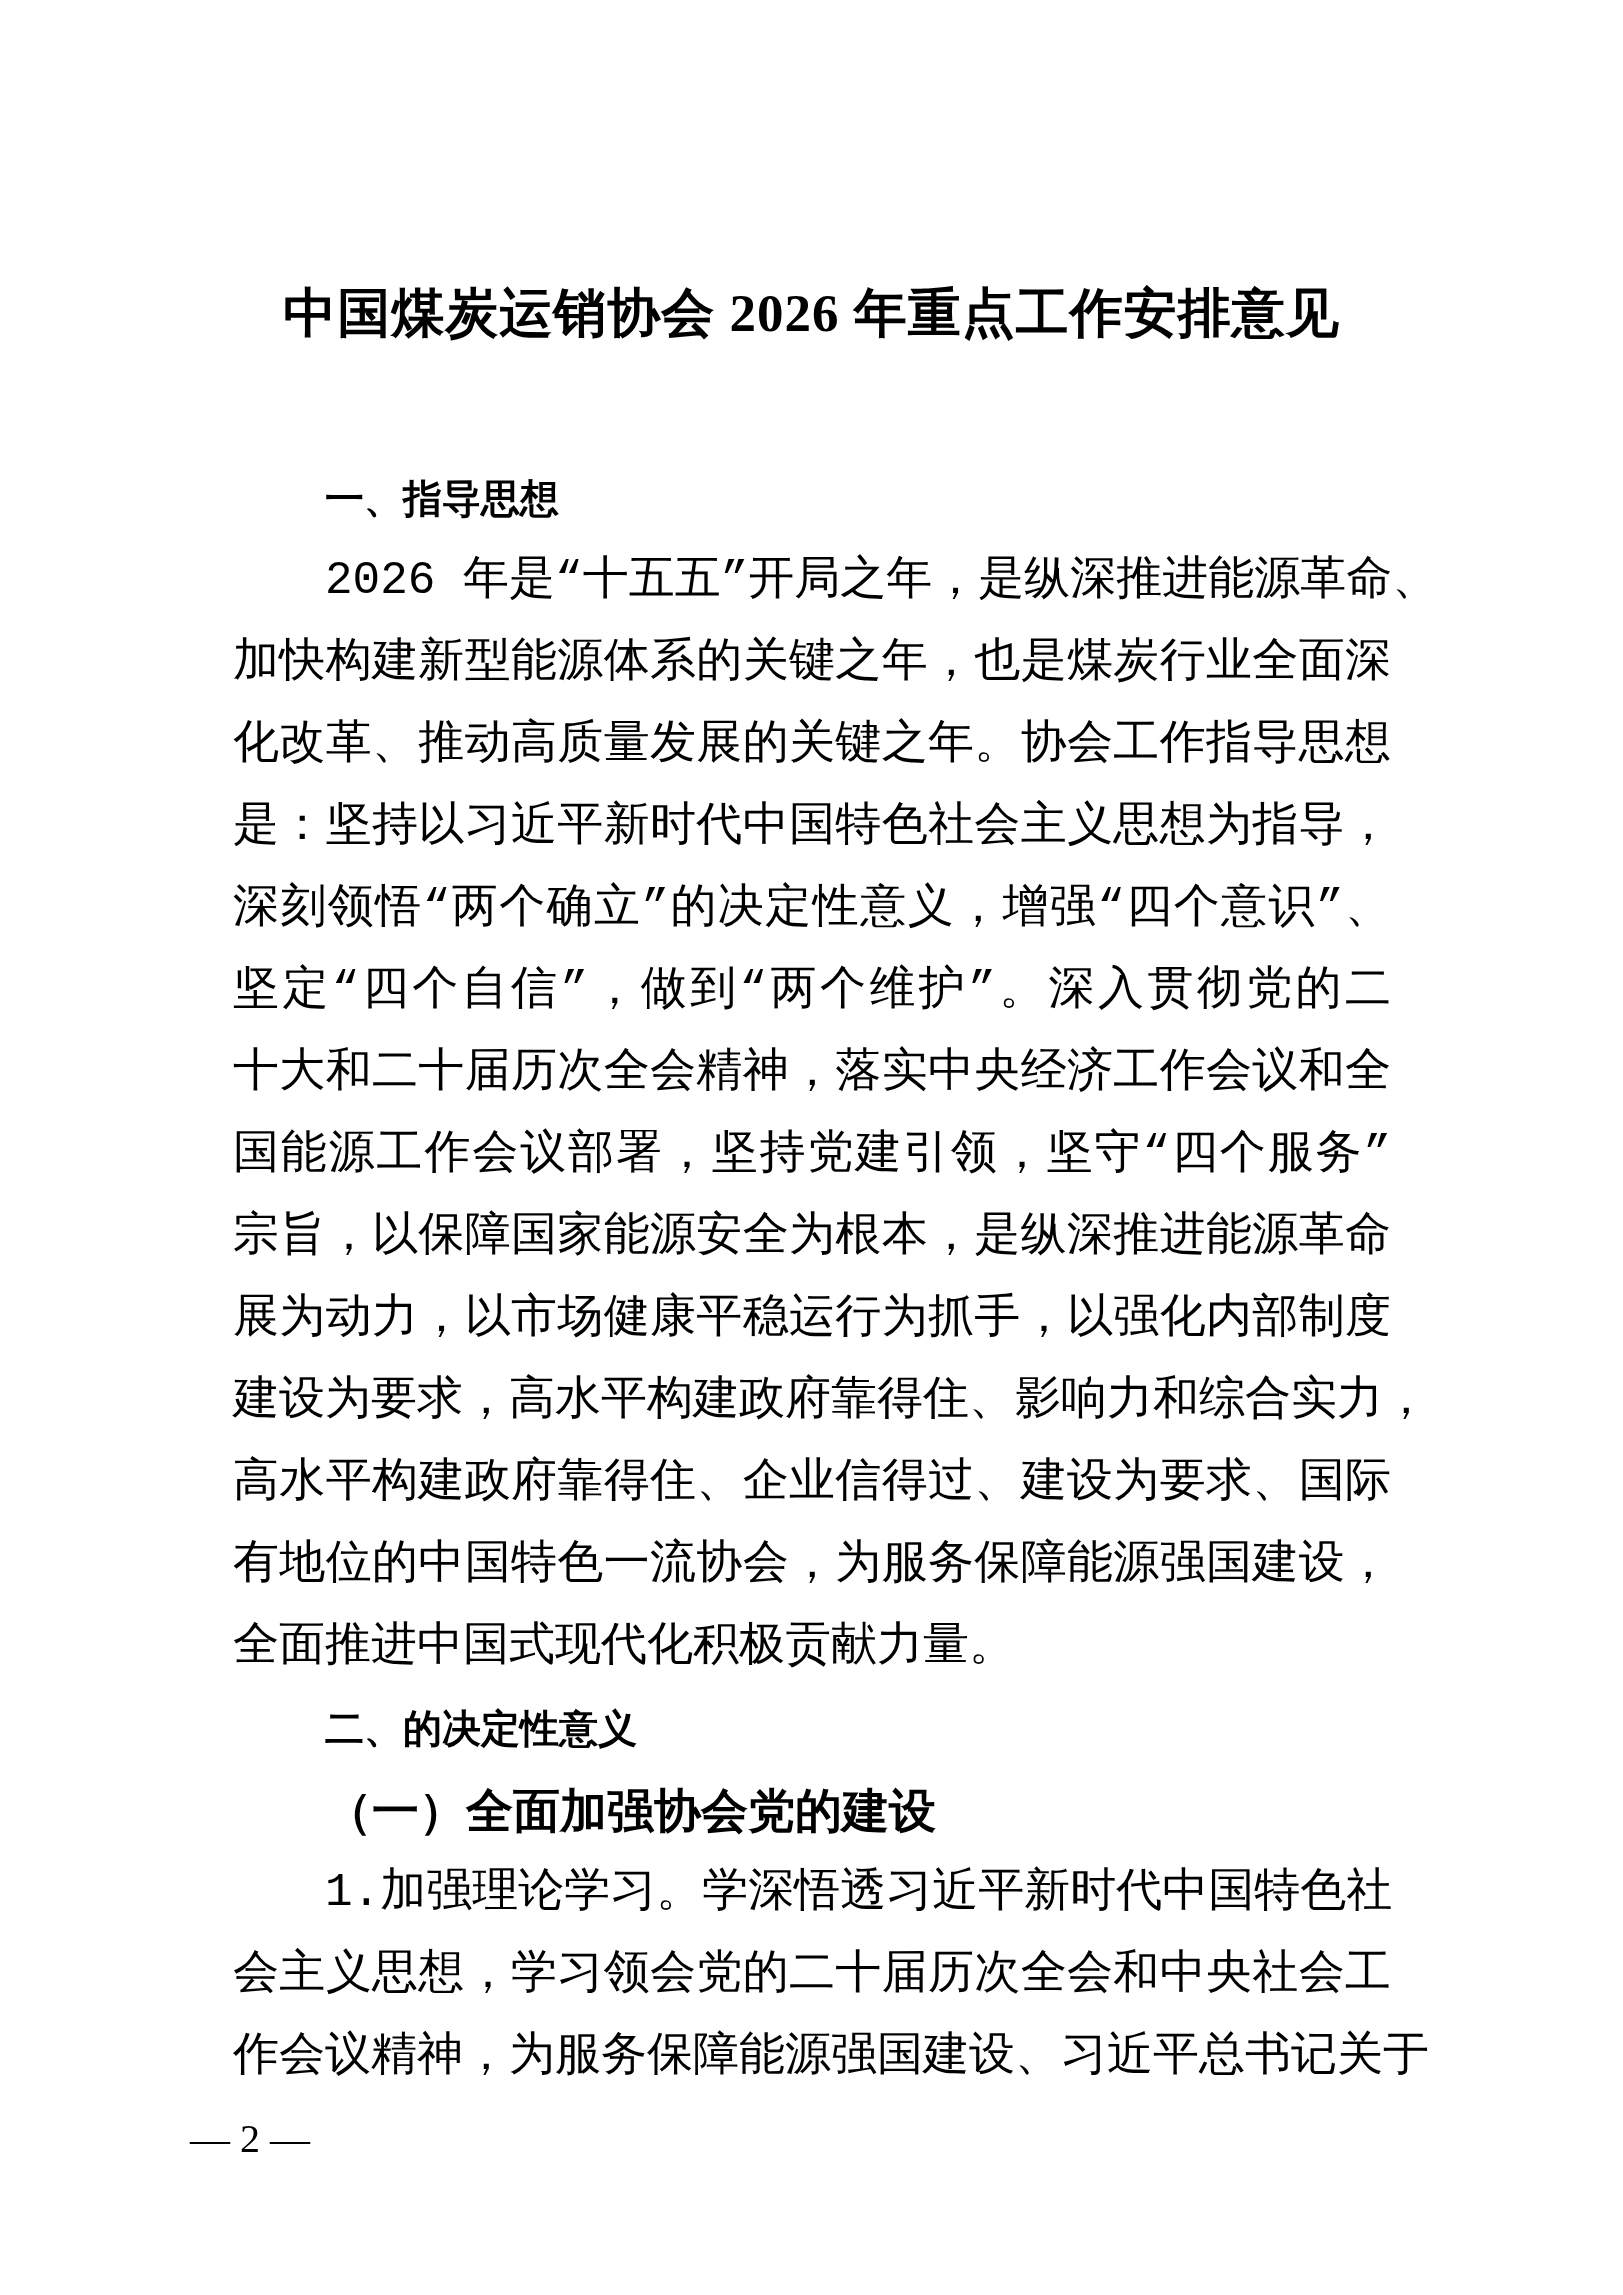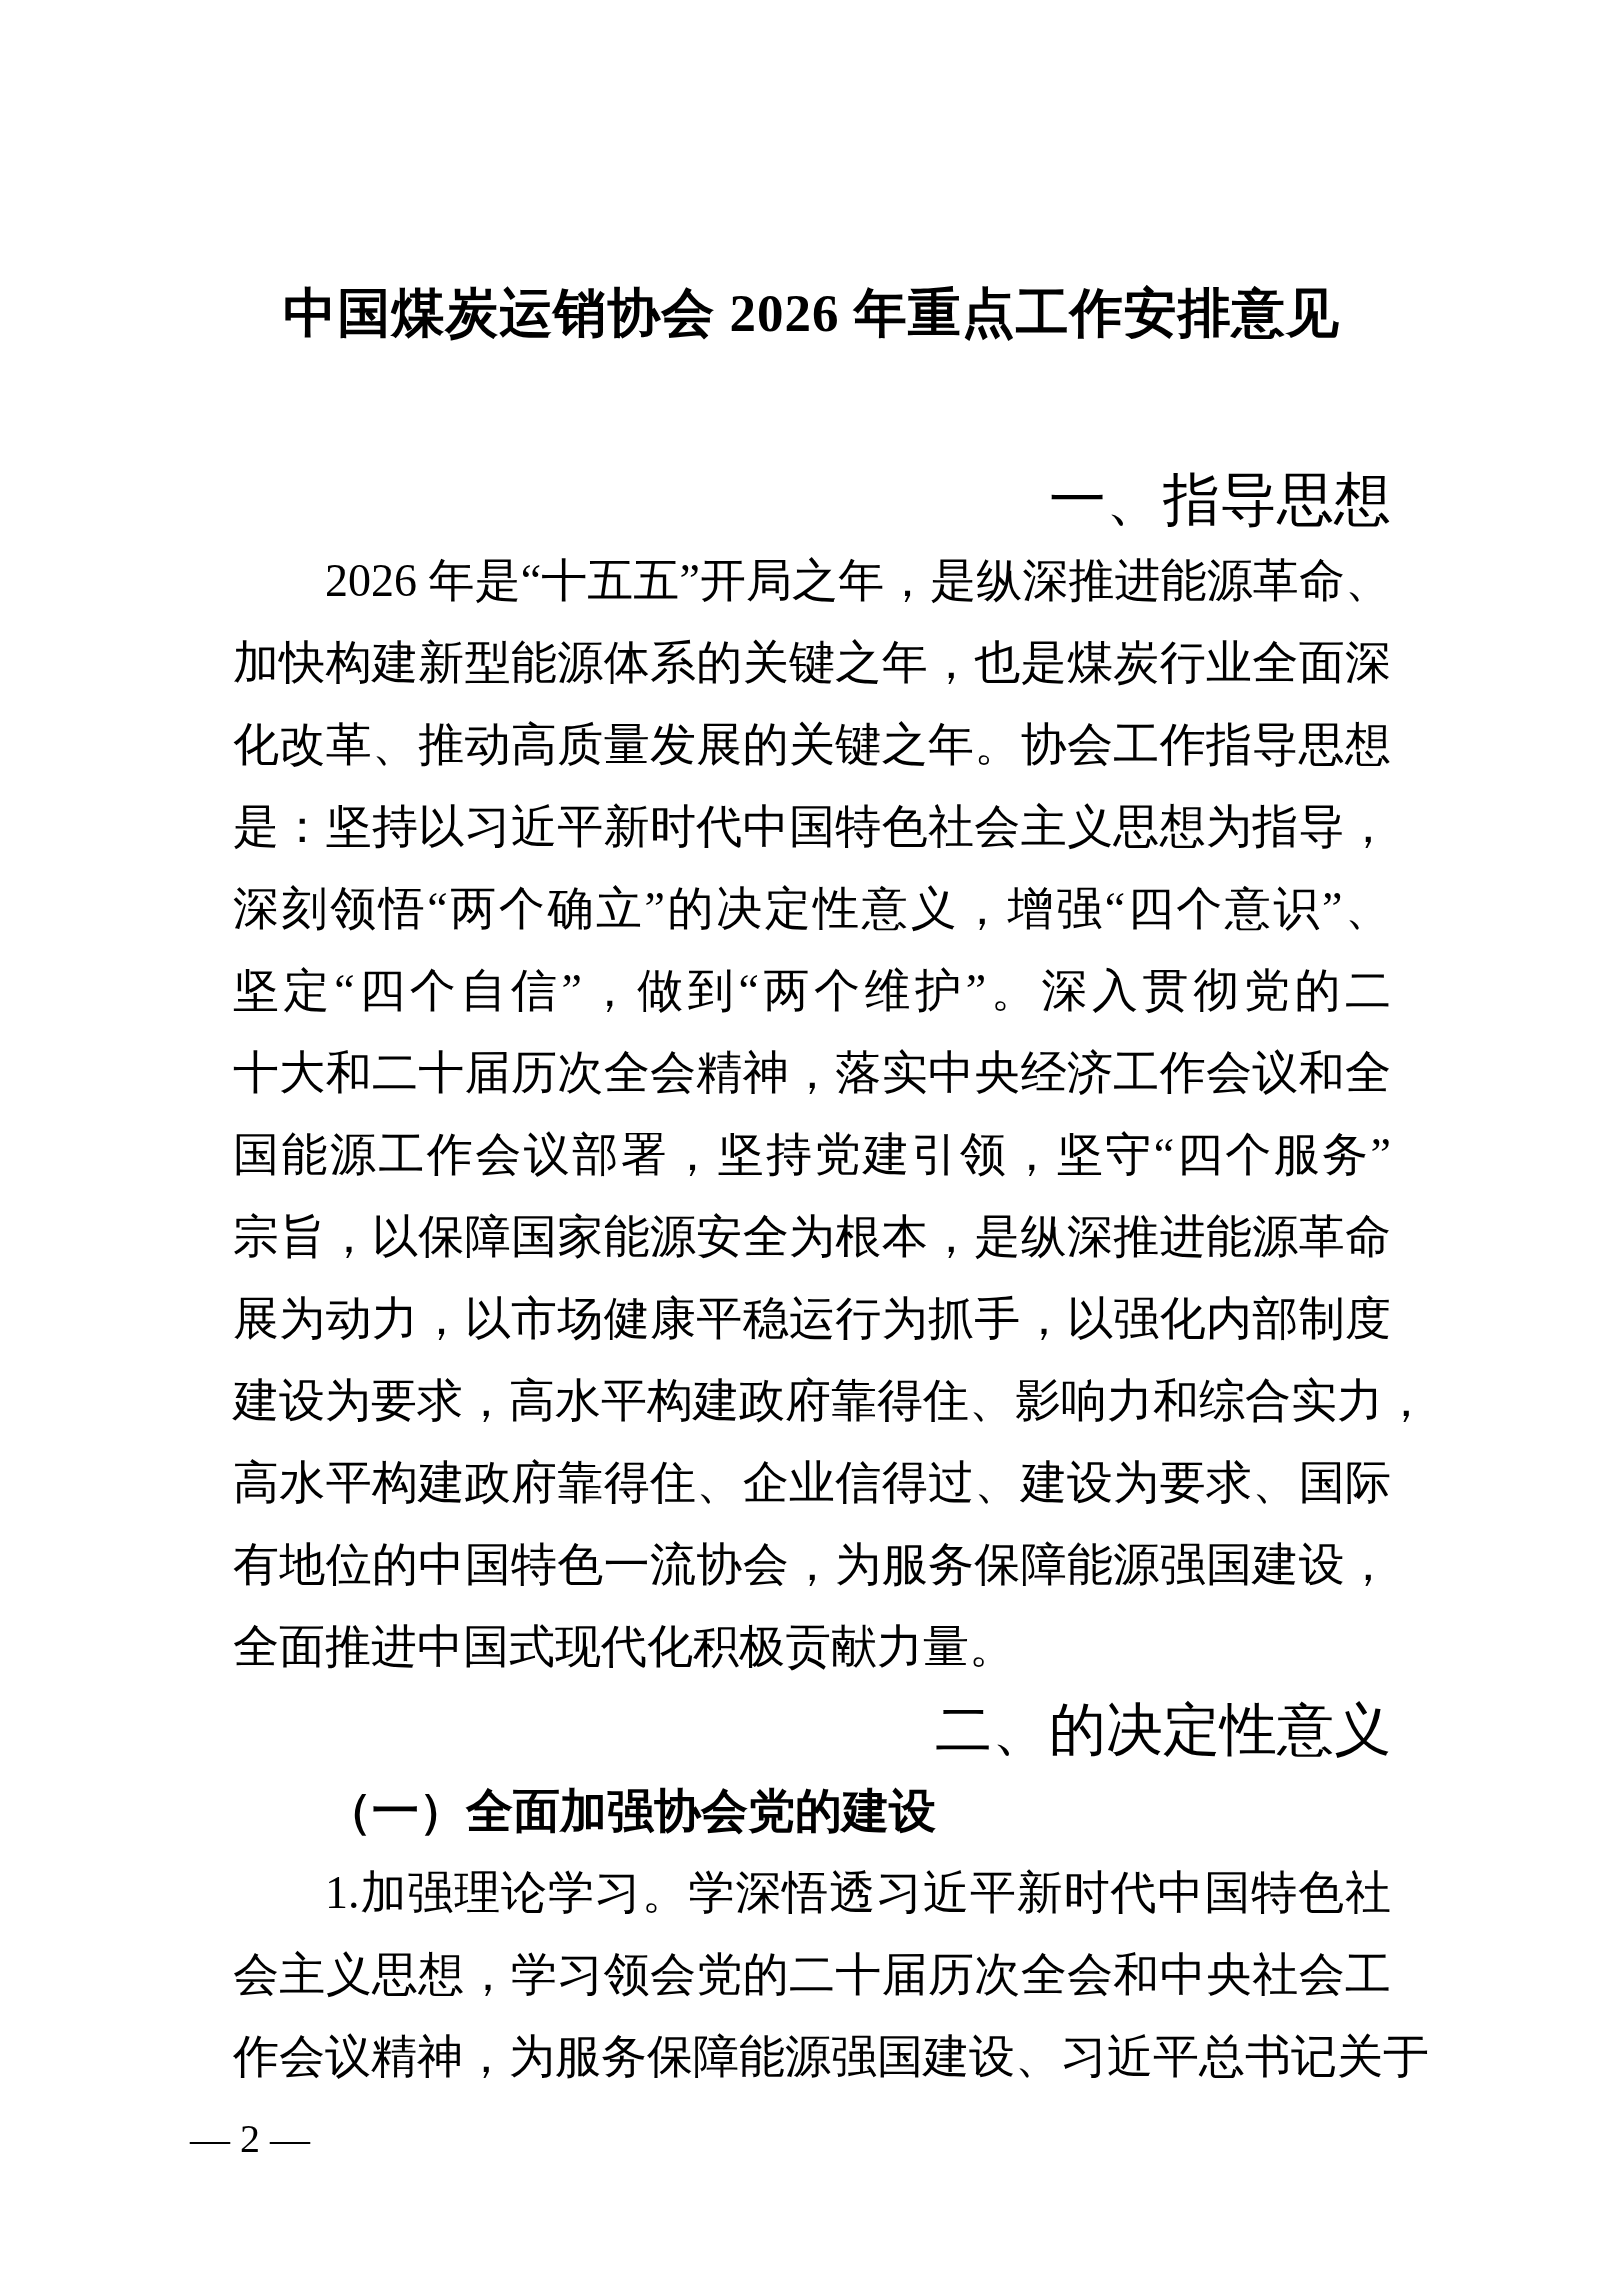--- a/index.html
+++ b/index.html
@@ -39,36 +39,35 @@
 
     .tline {
       height: 82px;
       line-height: 82px;
       font-size: 46px;
       white-space: nowrap;
     }
 
     
     .body-line {
-      font-family: Liberation Serif, serif;
+      font-family: Liberation Mono, monospace;
       font-weight: 400;
       text-align: justify;
       text-align-last: justify;
       text-justify: inter-character;
     }
     .body-line.first { padding-left: 92px; }
     .body-line.flush-left { text-align-last: left; }
 
     
     .heading1 {
       font-family: "Liberation Sans", sans-serif;
-      font-weight: 400;
+      font-weight: 700;
       padding-left: 92px;
-      font-size: 57px;
-      text-align: right;
+      font-size: 39px;
     }
 
     
     .heading2 {
       font-family: Liberation Serif, serif;
       font-weight: 700;
       padding-left: 92px;
       font-size: 47px;
     }
 

